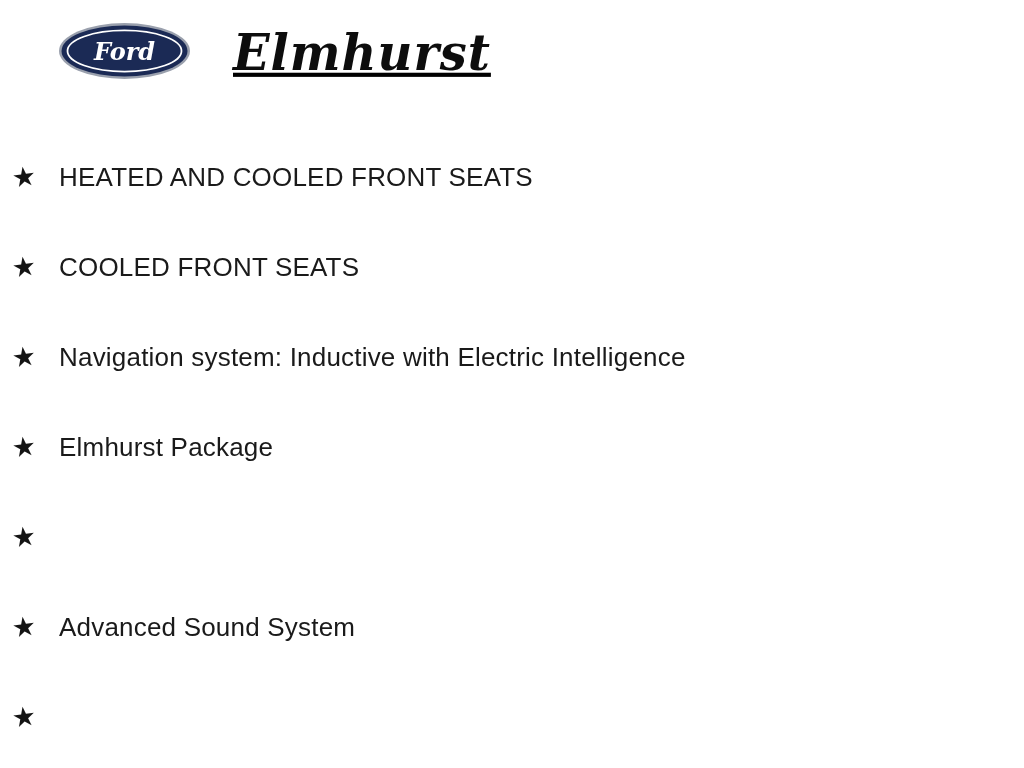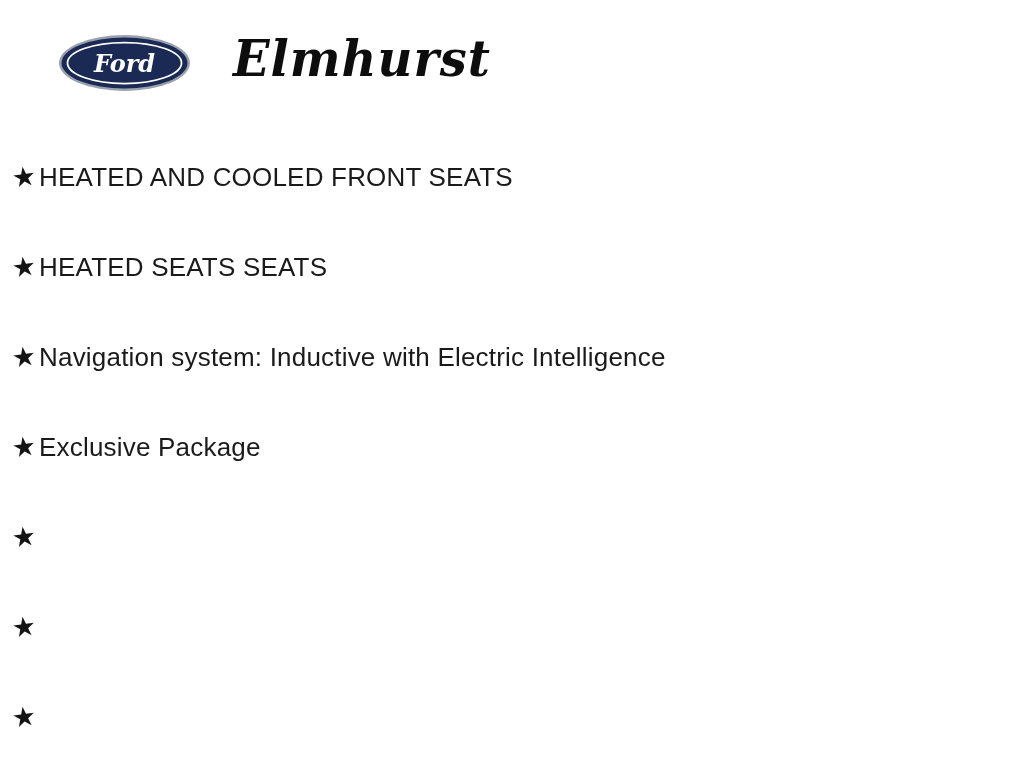--- a/index.html
+++ b/index.html
@@ -11,24 +11,25 @@
     height: 768px;
     background: #ffffff;
     font-family: "Liberation Sans", sans-serif;
     position: relative;
     overflow: hidden;
   }
 
   
   .logo-row {
     position: absolute;
-    top: 34px;
+    top: 22px;
     left: 58px;
     display: flex;
-    align-items: flex-start;
+    align-items: flex-end;
+    text-decoration: underline;
   }
   .ford-oval {
     width: 133px;
     height: 58px;
     display: block;
   }
   .dealer-name {
     margin-left: 42px;
     font-family: "DejaVu Serif", serif;
     font-style: italic;
@@ -59,21 +60,21 @@
   .star {
     font-size: 27px;
     line-height: 1;
     color: #141414;
     width: 26px;
     flex: 0 0 26px;
     text-align: left;
     transform: rotate(-8deg);
   }
   .feature-label {
-    margin-left: 1px;
+    margin-left: 21px;
     font-size: 26px;
     color: #1a1a1a;
     letter-spacing: 0.2px;
     white-space: nowrap;
   }
 </style>
 </head>
 <body>
 
 <div class="logo-row">
@@ -86,32 +87,33 @@
   <div class="dealer-name">Elmhurst</div>
 </div>
 
 <ul class="features">
   <li class="feature">
     <span class="star">★</span>
     <span class="feature-label">HEATED AND COOLED FRONT SEATS</span>
   </li>
   <li class="feature">
     <span class="star">★</span>
-    <span class="feature-label">HEATED SEATS SEATS</span>
+    <span class="feature-label">COOLED FRONT SEATS</span>
   </li>
   <li class="feature">
     <span class="star">★</span>
     <span class="feature-label">Navigation system: Inductive with Electric Intelligence</span>
   </li>
   <li class="feature">
     <span class="star">★</span>
-    <span class="feature-label">Exclusive Package</span>
+    <span class="feature-label">Elmhurst Package</span>
   </li>
   <li class="feature">
     <span class="star">★</span>
   </li>
   <li class="feature">
     <span class="star">★</span>
+    <span class="feature-label">Advanced Sound System</span>
   </li>
   <li class="feature">
     <span class="star">★</span>
   </li>
 </ul>
 
 </body></html>

